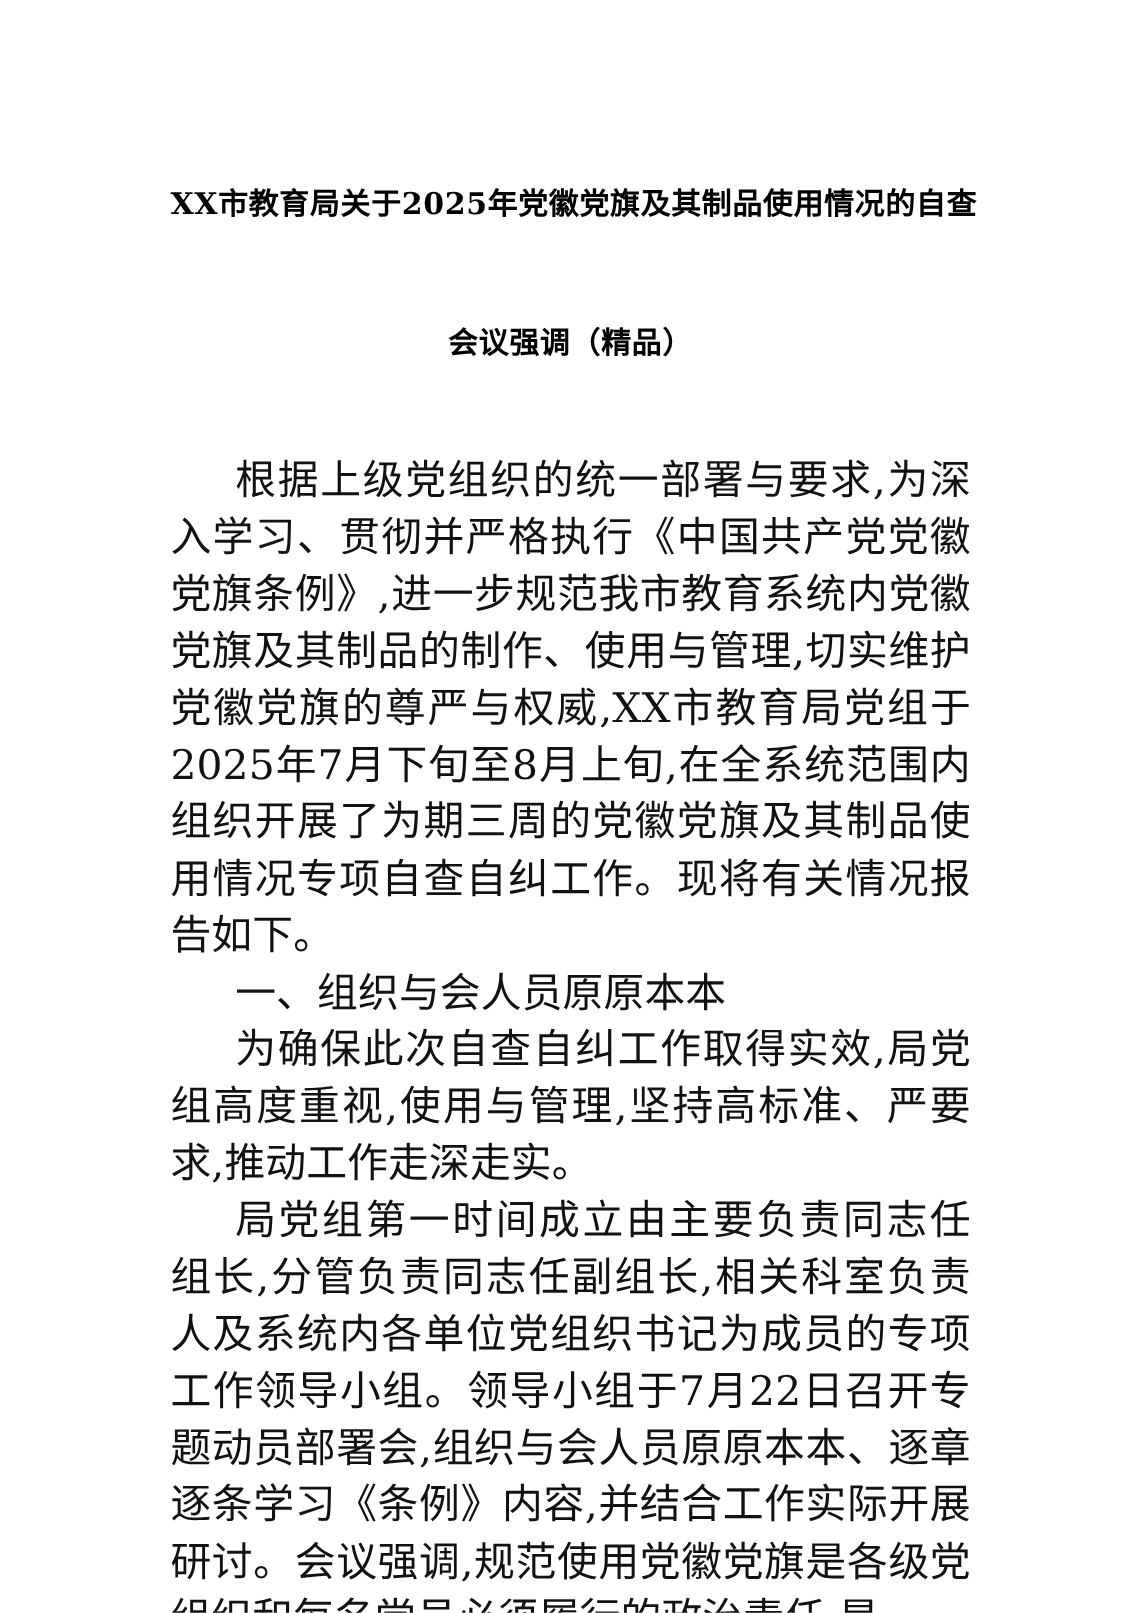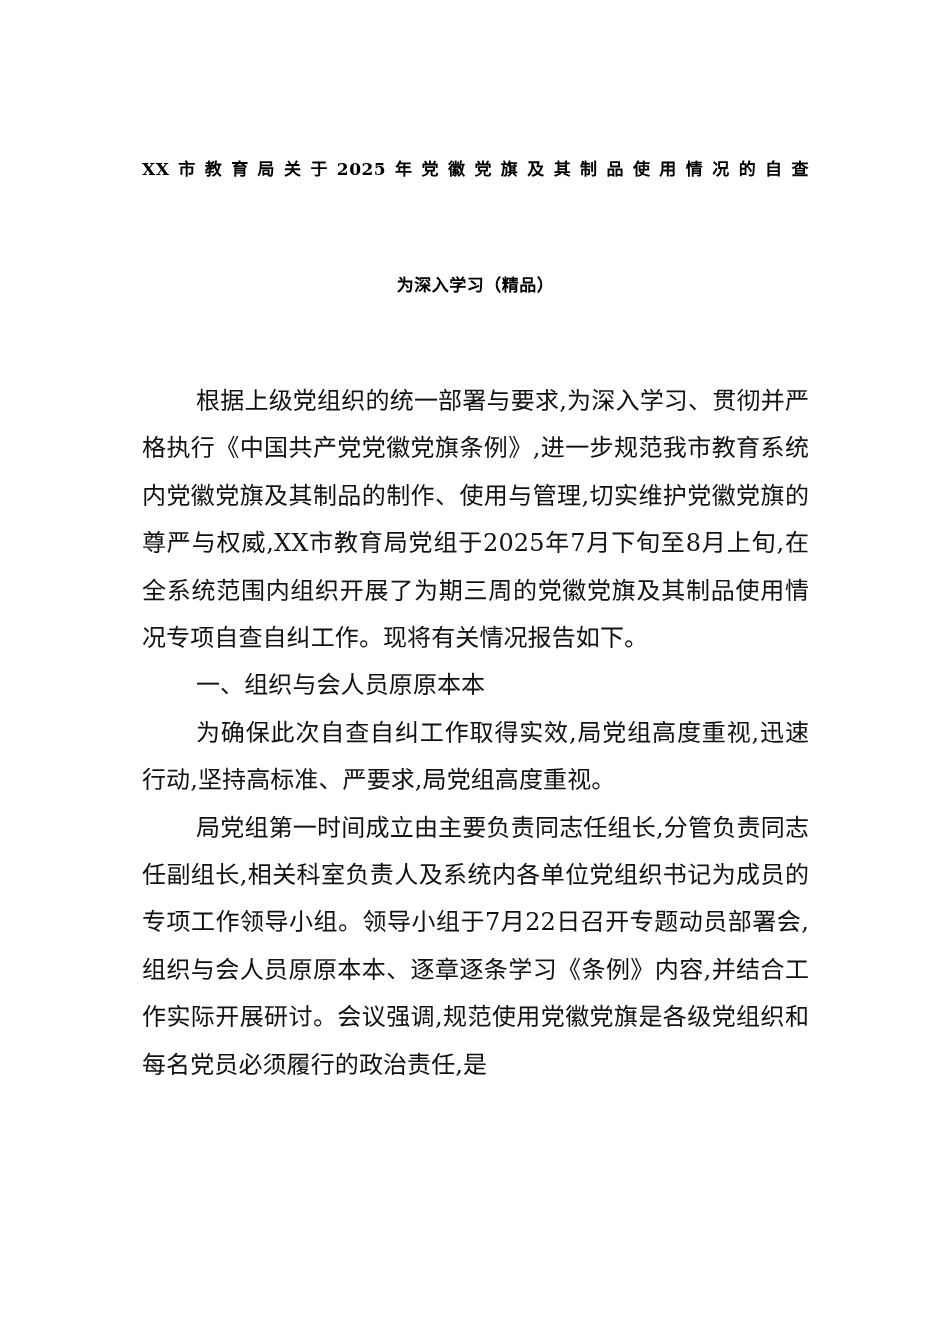--- a/index.html
+++ b/index.html
@@ -31,21 +31,21 @@
     left: 142px;
     top: 0;
     width: 667px;
   }
 
   
   .doc-title {
     margin: 0;
     padding: 0;
     font-weight: bold;
-    font-size: 17px;
+    font-size: 25px;
     line-height: 25px;
     letter-spacing: 0.5px;
     color: #000000;
     font-family: "DejaVu Serif", "Liberation Serif", serif;
   }
   .title-line-1 {
     position: absolute;
     left: 0;
     top: 157px;
     width: 667px;
@@ -66,21 +66,21 @@
   .body-block {
     position: absolute;
     left: 0;
     top: 378px;
     width: 667px;
   }
 
   .para {
     margin: 0 0 0 0;
     padding: 0;
-    font-size: 24px;
+    font-size: 34px;
     line-height: 47.4px;
     text-align: justify;
     text-align-last: left;
     text-justify: inter-ideograph;
     letter-spacing: 0.1px;
     color: #111111;
     font-family: "DejaVu Serif", "Liberation Serif", serif;
   }
   .para.indent {
     text-indent: 54px;
@@ -98,28 +98,28 @@
   }
 </style>
 </head>
 <body>
 
 <div class="page">
   <div class="content">
 
     <h1 class="doc-title title-line-1">XX市教育局关于2025年党徽党旗及其制品使用情况的自查</h1>
 
-    <h1 class="doc-title title-line-2">为深入学习（精品）</h1>
+    <h1 class="doc-title title-line-2">会议强调（精品）</h1>
 
     <div class="body-block">
 
       <p class="para indent">根据上级党组织的统一部署与要求,为深入学习、贯彻并严格执行《中国共产党党徽党旗条例》,进一步规范我市教育系统内党徽党旗及其制品的制作、使用与管理,切实维护党徽党旗的尊严与权威,XX市教育局党组于2025年7月下旬至8月上旬,在全系统范围内组织开展了为期三周的党徽党旗及其制品使用情况专项自查自纠工作。现将有关情况报告如下。</p>
 
       <p class="para heading-1">一、组织与会人员原原本本</p>
 
-      <p class="para indent">为确保此次自查自纠工作取得实效,局党组高度重视,迅速行动,坚持高标准、严要求,局党组高度重视。</p>
+      <p class="para indent">为确保此次自查自纠工作取得实效,局党组高度重视,使用与管理,坚持高标准、严要求,推动工作走深走实。</p>
 
 
       <p class="para indent">局党组第一时间成立由主要负责同志任组长,分管负责同志任副组长,相关科室负责人及系统内各单位党组织书记为成员的专项工作领导小组。领导小组于7月22日召开专题动员部署会,组织与会人员原原本本、逐章逐条学习《条例》内容,并结合工作实际开展研讨。会议强调,规范使用党徽党旗是各级党组织和每名党员必须履行的政治责任,是</p>
 
     </div>
   </div>
 </div>
 
 </body></html>

